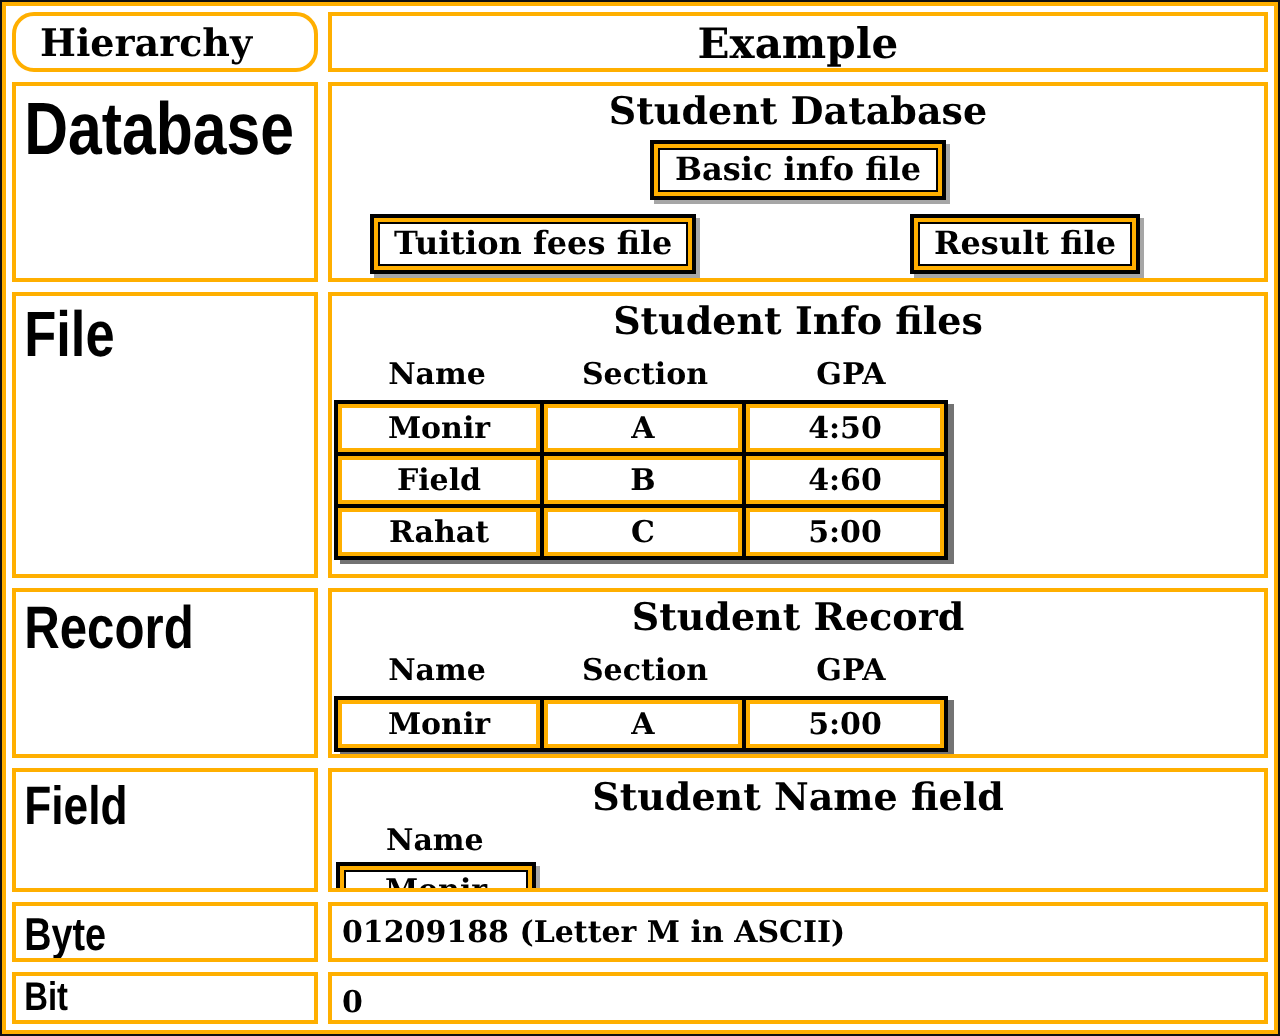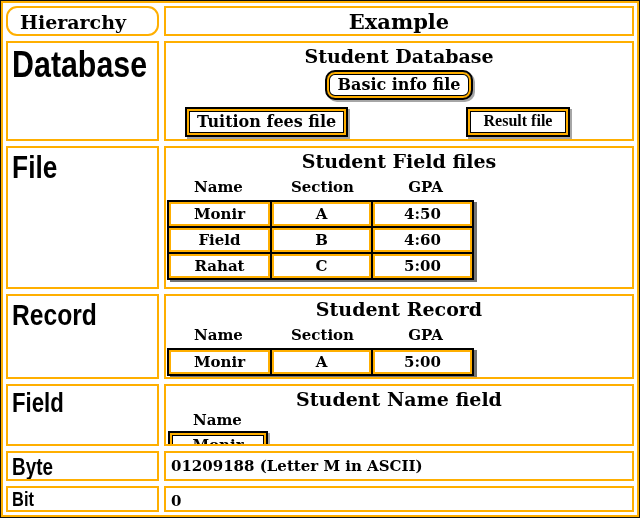--- a/index.html
+++ b/index.html
@@ -35,24 +35,24 @@
   .lbl-bit    { font-size:20px; padding-top:1px; }
   .sect-title { text-align:center; font-size:19px; margin-top:2px; }
   .xbox {
     display:inline-block; box-sizing:border-box;
     border:2px solid #000; background:var(--bg);
     box-shadow: inset 0 0 0 2px var(--accent), inset 0 0 0 3px #000, 2px 2px 0 rgba(0,0,0,0.35);
     font-family:"DejaVu Serif", serif; font-weight:bold; font-size:16px;
     padding:3px 10px 4px 10px; text-align:center; color:var(--ink);
   }
   .db-basic-row { text-align:center; margin-top:3px; }
-  .box-basic   { min-width:124px;border-radius:10px; }
+  .box-basic   { min-width:124px; }
   .db-boxes { display:flex; justify-content:space-between; margin-top:7px; padding:0 62px 0 19px; }
   .box-tuition { min-width:134px; }
-  .box-result  { min-width:104px;font-family:Liberation Serif, serif; }
+  .box-result  { min-width:104px; }
   .col-headers { display:flex; margin-top:6px; font-size:15px; }
   .col-headers span { display:inline-block; text-align:center; }
   .ch-name    { width:105px; }
   .ch-section { width:103px; }
   .ch-gpa     { width:103px; }
   table.datagrid {
     border-collapse:collapse; margin-top:4px; margin-left:1px;
     box-shadow: 3px 2px 0 rgba(0,0,0,0.55);
   }
   table.datagrid td {
@@ -92,21 +92,21 @@
       <div class="db-boxes">
         <span class="xbox box-tuition">Tuition fees file</span>
         <span class="xbox box-result">Result file</span>
       </div>
     </div>
 
     <div class="cell">
       <span class="biglabel lbl-file">File</span>
     </div>
     <div class="cell">
-      <div class="serifb sect-title">Student Field files</div>
+      <div class="serifb sect-title">Student Info files</div>
       <div class="col-headers serifb">
         <span class="ch-name">Name</span>
         <span class="ch-section">Section</span>
         <span class="ch-gpa">GPA</span>
       </div>
       <table class="datagrid">
         <tbody>
             <tr>
           <td class="c-name">Monir</td>
           <td>A</td>

